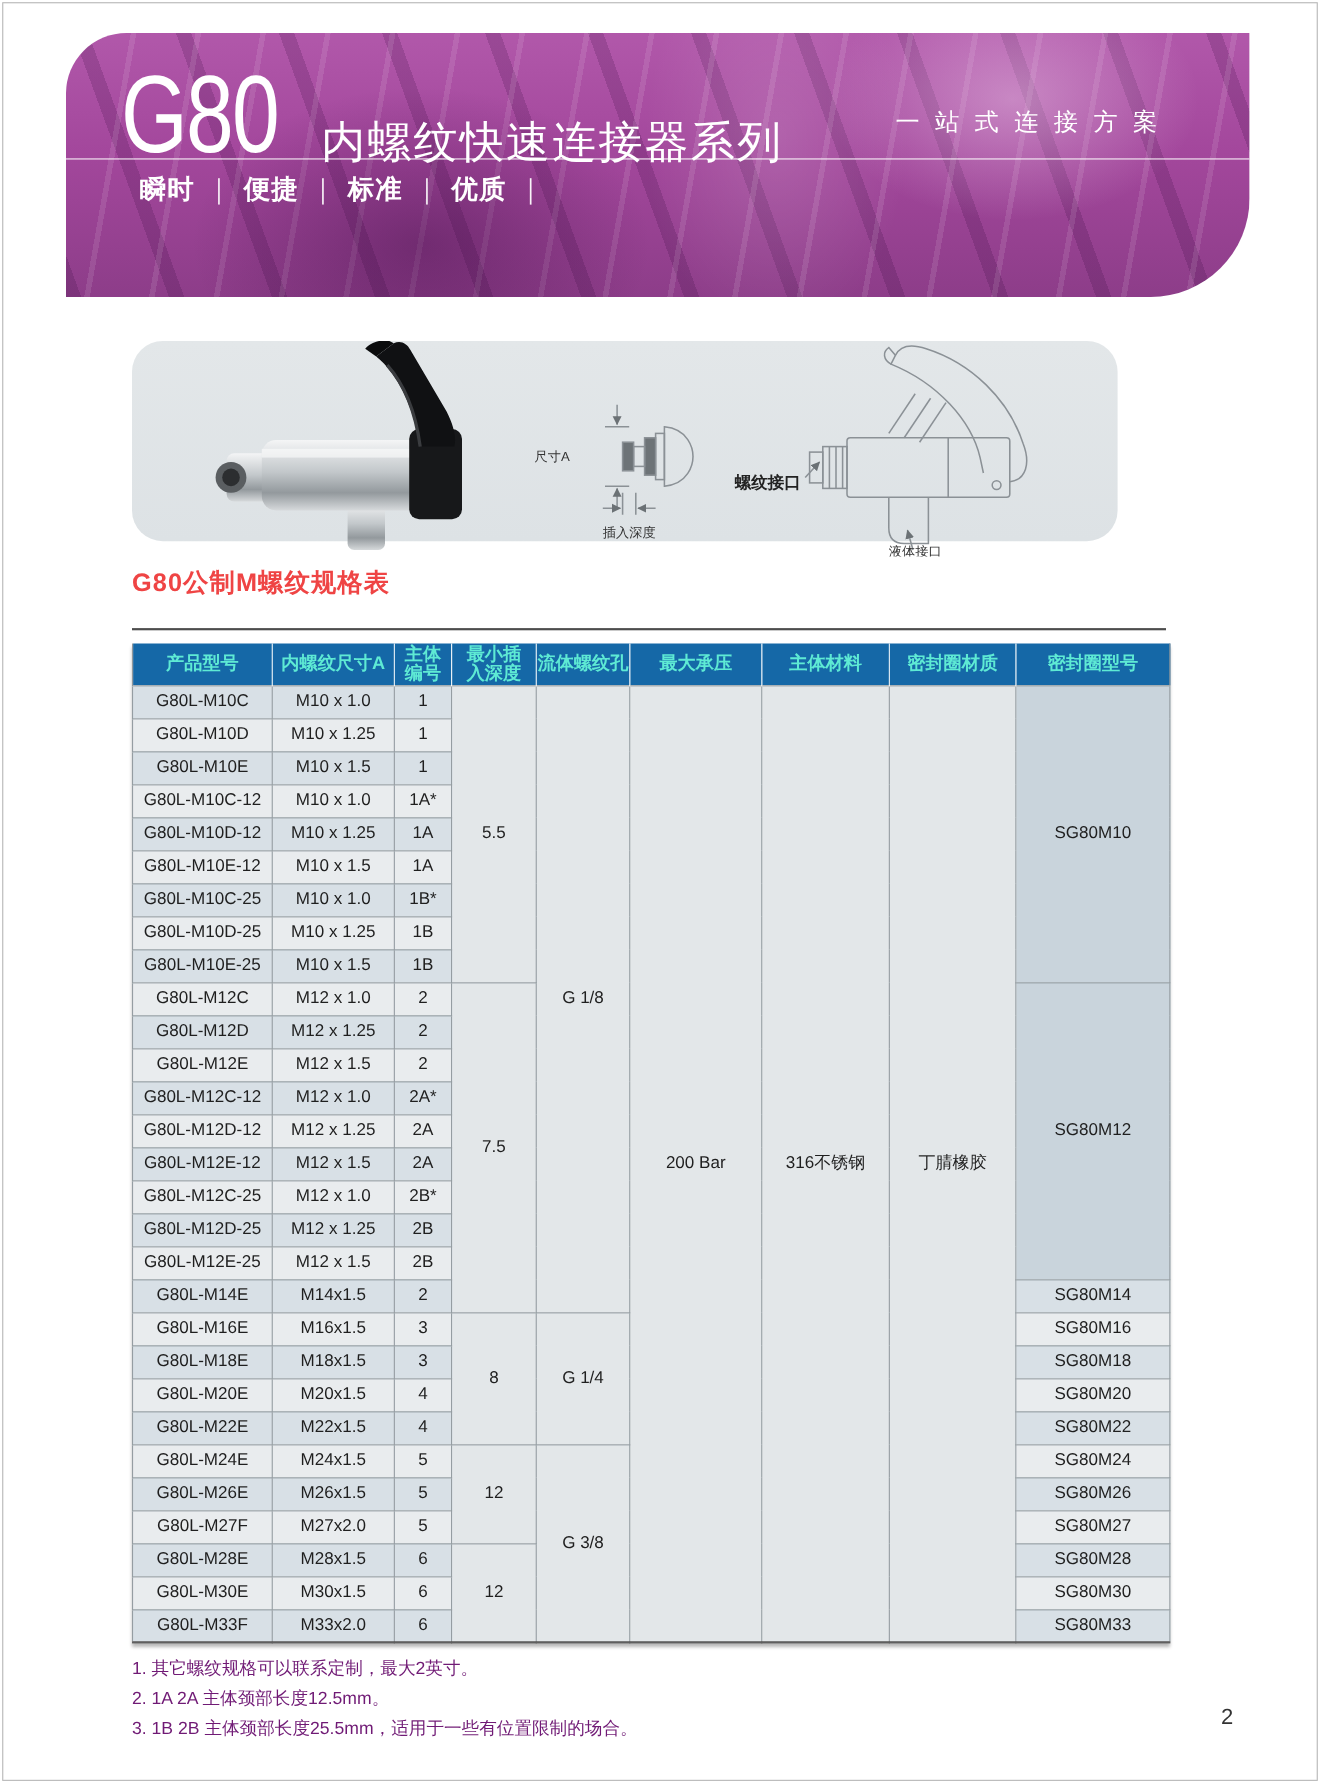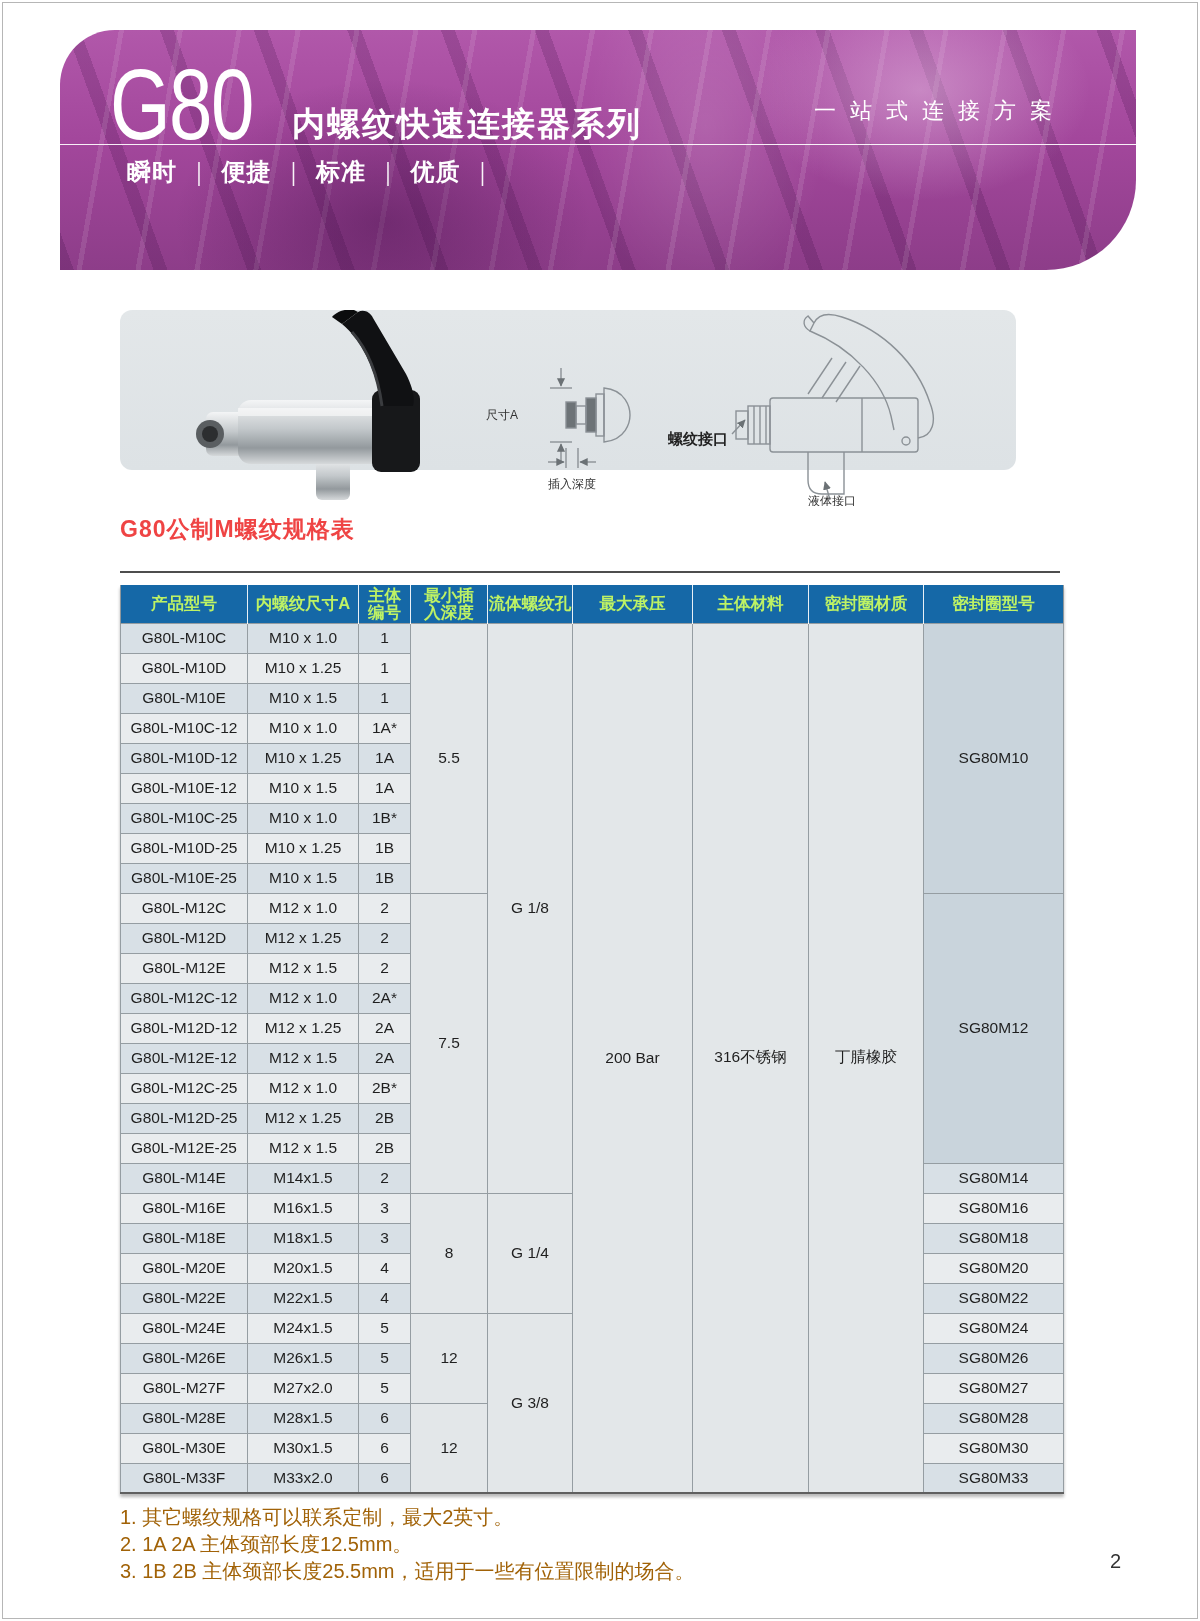--- a/index.html
+++ b/index.html
@@ -13,60 +13,60 @@
     background:
       radial-gradient(ellipse 260px 170px at 80% 25%, rgba(238,205,236,.45), transparent 65%),
       radial-gradient(ellipse 320px 220px at 30% 80%, rgba(55,8,62,.38), transparent 65%),
       radial-gradient(ellipse 200px 300px at 60% 40%, rgba(255,255,255,.14), transparent 60%),
       repeating-linear-gradient(100deg, rgba(255,255,255,.10) 0 5px, transparent 5px 58px),
       repeating-linear-gradient(70deg, rgba(40,0,50,.17) 0 13px, transparent 13px 88px),
       linear-gradient(180deg, #b158aa 0%, #a3479c 45%, #8d3d89 100%);
   }
   .banner-brand { position:absolute; left:50px; top:24px; color:#fff; font-size:100px; line-height:1;
     font-weight:500; transform:scaleX(.78); transform-origin:left top; letter-spacing:-2px; }
-  .banner-series { position:absolute; left:232px; top:72px; color:#fff; font-size:33px; font-weight:700; letter-spacing:2px; }
+  .banner-series { position:absolute; left:232px; top:72px; color:#fff; font-size:40px; font-weight:400; letter-spacing:2px; }
   .banner-slogan { position:absolute; right:70px; top:66px; color:#fff; font-size:22px; font-weight:400; letter-spacing:14px; }
   .banner-hairline { position:absolute; left:0; top:114px; width:100%; height:1px; background:rgba(255,255,255,.92); }
   .banner-tagline { position:absolute; left:52px; top:126px; color:#fff; font-size:24px; font-weight:600; letter-spacing:1px;padding-left:15px; }
   .banner-tagline .sep { margin:0 10px; font-weight:400; opacity:.95; }
 
   
-  .product-panel { position:absolute; left:120px; top:310px; width:896px; height:160px;
-    background:linear-gradient(180deg,#e3e7e9,#dde2e5); border-radius:12px; }
+  .product-panel { position:absolute; left:120px; top:310px; width:896px; height:182px;
+    background:linear-gradient(180deg,#e3e7e9,#dde2e5); border-radius:28px; }
   .product-panel svg { display:block; }
   .sketch { stroke:#8b9196; stroke-width:1.4; fill:none; }
   .sketch-label { font-size:12px; fill:#333; stroke:none; }
   .sketch-label-big { font-size:15px; font-weight:700; fill:#222; stroke:none; }
 
   
   .section-title { position:absolute; left:120px; top:514px; font-size:23px; font-weight:700; color:#ef4444; letter-spacing:1px; }
   .section-rule { position:absolute; left:120px; top:571px; width:940px; height:2px; background:#4d4d4d; }
 
   
   .spec-table-wrap { position:absolute; left:120px; top:585px; width:940px; }
   table.spec { width:940px; border-collapse:collapse; table-layout:fixed;
     border-bottom:2px solid #5f5f5f; box-shadow:0 3px 3px rgba(0,0,0,.28); }
   col.c0{width:127px} col.c1{width:111px} col.c2{width:52px} col.c3{width:77px} col.c4{width:85px}
   col.c5{width:120px} col.c6{width:116px} col.c7{width:115px} col.c8{width:140px}
-  table.spec th { background:#1568a7; color:#bef264; font-size:16.5px; font-weight:700; height:38px;
+  table.spec th { background:#1568a7; color:#5eead4; font-size:16.5px; font-weight:700; height:38px;
     border-left:1px solid rgba(255,255,255,.9); border-right:1px solid rgba(255,255,255,.9);
     white-space:pre-line; line-height:17px; text-align:center; vertical-align:middle; padding:1px 0; }
   table.spec th:first-child { border-left:1px solid #8f979c; }
   table.spec th:last-child { border-right:1px solid #8f979c;text-align:center; }
   table.spec td { border:1px solid #959da2; height:30px; font-size:15.5px; color:#1f1f1f;
     text-align:center; vertical-align:middle; padding:0 2px; }
   td.cell-model { text-align:left; padding-left:10px; }
   td.cell-thread { text-align:left; padding-left:9px; }
   .row-a { background:#d8e0e6; }
   .row-b { background:#e9ecee; }
   td.cell-merged { background:#e3e7e9; }
   td.cell-seal-merged { background:#c9d4dc; }
 
   
-  .footnotes { position:absolute; left:120px; top:1504px; font-size:20px; color:#a16207; line-height:27px; }
+  .footnotes { position:absolute; left:120px; top:1504px; font-size:16px; color:#701a75; line-height:27px; }
   .page-number { position:absolute; left:1110px; top:1550px; font-size:20px; color:#333; }
 </style>
 </head>
 <body>
 
 <div class="page">
 
   <div class="banner">
     <div class="banner-brand">G80</div>
     <div class="banner-series">内螺纹快速连接器系列</div>

